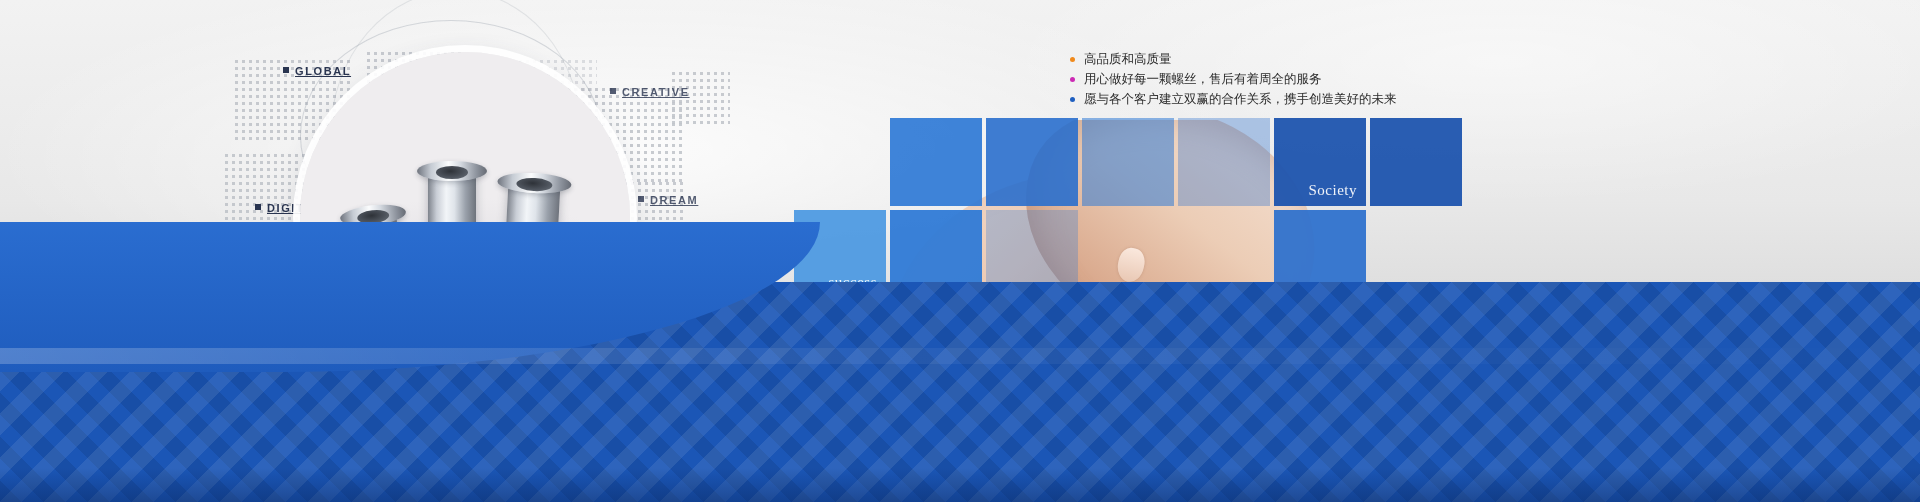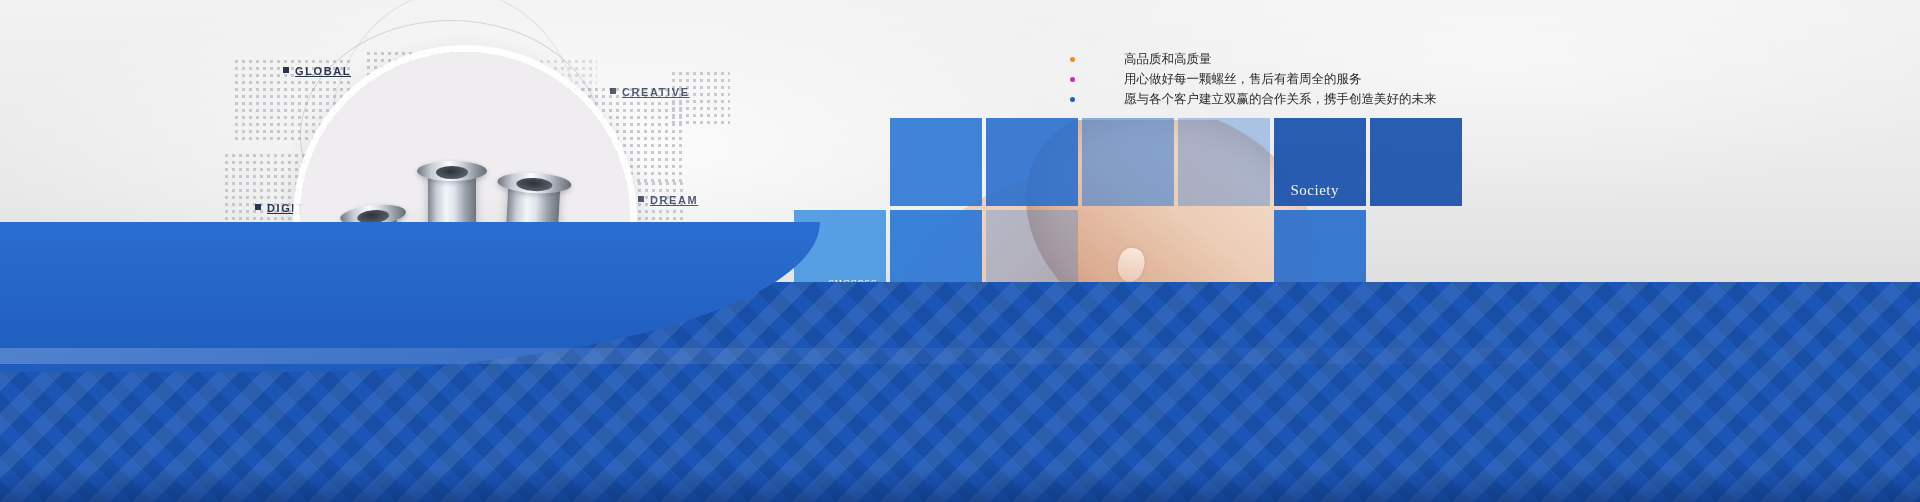--- a/index.html
+++ b/index.html
@@ -178,21 +178,21 @@
     font-size:36px;line-height:44px;font-weight:700;
     color:#1a5ab4;letter-spacing:1px;
     font-family:"Liberation Sans","DejaVu Sans",sans-serif;
     text-shadow:0 1px 0 rgba(255,255,255,.6);
     white-space:nowrap;
   }
   .bullets{list-style:none;margin:9px 0 0 2px;padding:0;}
   .bullets li{
     display:flex;align-items:center;
     font-size:12.5px;line-height:17px;color:#2b2b2b;
-    margin-bottom:3px;white-space:nowrap;gap:40px;
+    margin-bottom:3px;white-space:nowrap;
   }
   .bullets .dot{
     width:5px;height:5px;border-radius:50%;
     margin-right:9px;flex:0 0 auto;
   }
 </style>
 </head>
 <body>
 
 <div class="banner">
@@ -280,21 +280,21 @@
       <div class="tile" style="left: 22px; top: 184px; width: 92px; height: 88px; background: rgb(255, 255, 255); opacity: 0.95;"></div>
       <div class="tile" style="left: 118px; top: 184px; width: 92px; height: 88px; background: rgb(47, 122, 214); opacity: 0.3;"></div>
       <div class="tile" style="left: 310px; top: 184px; width: 92px; height: 88px; background: rgb(47, 122, 214); opacity: 0.55;"></div>
       <div class="tile" style="left: 406px; top: 184px; width: 92px; height: 88px; background: rgb(29, 84, 174); opacity: 0.92;"></div>
       <div class="tile" style="left: -74px; top: 92px; width: 92px; height: 88px;">
         <span class="word">success</span>
       </div>
       <div class="tile" style="left: -74px; top: 184px; width: 92px; height: 88px;">
         <span class="word" style="left: 10px; right: auto;">Promise</span>
       </div>
-      <div class="tile" style="left: 388px; top: 0px; width: 92px; height: 88px;">
+      <div class="tile" style="left: 406px; top: 0px; width: 92px; height: 88px;">
         <span class="word">Society</span>
       </div>
     </div>
 
   <div class="blue-band">
     <div class="facets"></div>
     <div class="band-curve"></div>
     <div class="band-shine"></div>
     <div class="band-dark"></div>
   </div>

